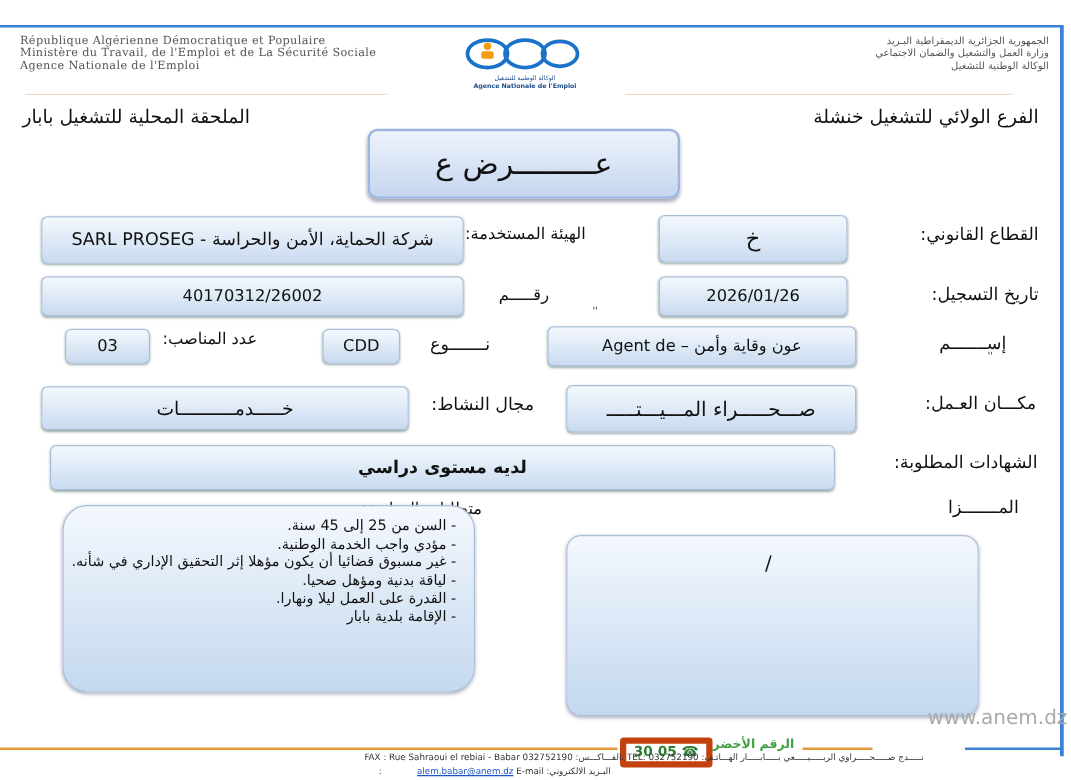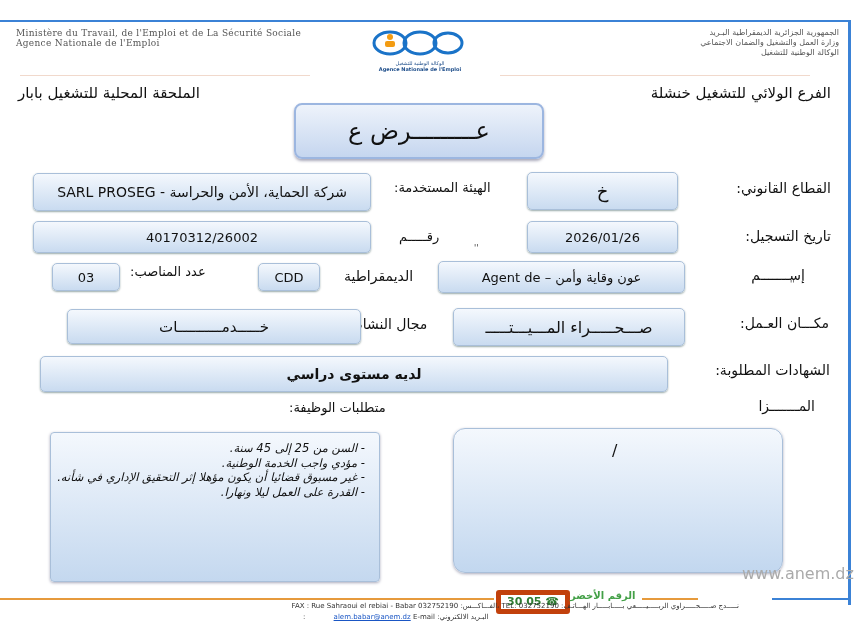--- a/index.html
+++ b/index.html
@@ -13,22 +13,22 @@
   .logo .sub { position:absolute; left:0; top:34px; width:120px; text-align:center; font-size:5px; color:#1d4d8a; line-height:6px; }
   .sep-line { position:absolute; top:75px; height:1px; background:#f1d9cc; }
   .office { position:absolute; top:84px; font-size:15px; direction:rtl; }
   .title-box { position:absolute; left:294px; top:103px; width:246px; height:52px; border:2px solid #9cb6e0;
                border-radius:8px; background:linear-gradient(#eef3fb,#c5d6ef); box-shadow:0 2px 3px #aab;
                display:flex; align-items:center; justify-content:center; font-size:24px; direction:rtl; }
   .box { position:absolute; border:1px solid #a9bfd9; border-radius:5px;
          background:linear-gradient(#f4f8fd,#c9dbf0); box-shadow:0 1px 2px #9aa;
          display:flex; align-items:center; justify-content:center; font-size:13px; direction:rtl; }
   .lbl { position:absolute; font-size:13px; direction:rtl; white-space:nowrap; }
-  .req-box { position:absolute; left:50px; top:432px; width:328px; height:148px; border:1px solid #a9bfd9; border-radius:4px;
-             background:linear-gradient(#f4f8fd,#c4d8ef); box-shadow:0 1px 3px #aab;font-style:italic; }
+  .req-box { position:absolute; left:50px; top:404px; width:328px; height:148px; border:1px solid #a9bfd9; border-radius:20px;
+             background:linear-gradient(#f4f8fd,#c4d8ef); box-shadow:0 1px 3px #aab; }
   .req-list { position:absolute; right:14px; top:8px; direction:rtl; font-size:11.5px; line-height:14.5px; margin:0; padding:0; list-style:none; text-align:right; }
   .adv-box { position:absolute; left:453px; top:428px; width:328px; height:143px; border:1px solid #a9bfd9; border-radius:12px;
              background:linear-gradient(#f4f8fd,#c2d7ef); box-shadow:0 1px 3px #aab; }
   .footer-line-o { position:absolute; top:598px; height:2px; background:#e69a3c; }
   .footer-line-b { position:absolute; top:598px; height:2px; background:#3b82d6; }
   .green-badge { position:absolute; left:496px; top:590px; width:64px; height:14px; border:5px solid #c2410c; border-radius:3px;
                  font-size:11px; font-weight:bold; color:#2e7d32; text-align:center; line-height:14px; background:#fff; }
   .green-text { position:absolute; left:570px; top:590px; font-size:10px; color:#43a047; direction:rtl; font-weight:bold; }
   .www { position:absolute; left:706px; top:564px; font-size:16px; color:#aaa;margin-left:36px; }
   .footer-addr { position:absolute; right:118px; top:602px; font-size:7px; color:#333; direction:rtl; white-space:nowrap; }
@@ -36,20 +36,21 @@
   .footer-mail a { color:#1a56c4; text-decoration:underline;margin-left:26px; }
   .dots { position:absolute; font-size:8px; color:#333; }
 </style>
 </head>
 <body>
 
 <div class="frame-top"></div>
 <div class="frame-right"></div>
 
 <div class="hdr-fr">
+  <div>République Algérienne Démocratique et Populaire</div>
   <div>Ministère du Travail, de l'Emploi et de La Sécurité Sociale</div>
   <div>Agence Nationale de l'Emploi</div>
 </div>
 
 <div class="logo">
   <svg width="120" height="34" viewBox="0 0 120 34">
     <ellipse cx="30" cy="17" rx="16" ry="11" fill="none" stroke="#1a73c8" stroke-width="3"></ellipse>
     <ellipse cx="60" cy="17" rx="16" ry="11" fill="none" stroke="#1a73c8" stroke-width="3"></ellipse>
     <ellipse cx="88" cy="17" rx="14" ry="10" fill="none" stroke="#1a73c8" stroke-width="3"></ellipse>
     <circle cx="30" cy="11" r="3" fill="#f39c12"></circle>
@@ -74,72 +75,74 @@
 <div class="office" style="left:18px;">الملحقة المحلية للتشغيل بابار</div>
 
 <div class="title-box">
   <span>عـــــــــرض ع</span>
 </div>
 
 <div class="lbl" style="right:26px; top:180px; font-size:14px;">القطاع القانوني:</div>
 <div class="box" style="left:527px; top:172px; width:149px; height:36px; font-size:18px;">
   <span>خ</span>
 </div>
-<div class="lbl" style="left:372px; top:180px;padding-left:22px;">الهيئة المستخدمة:</div>
+<div class="lbl" style="left:372px; top:180px;">الهيئة المستخدمة:</div>
 <div class="box" style="left:33px; top:173px; width:336px; height:36px; font-size:14px;">
   <span>شركة الحماية، الأمن والحراسة - SARL PROSEG</span>
 </div>
 
 <div class="lbl" style="right:26px; top:228px; font-size:14px;">تاريخ التسجيل:</div>
 <div class="box" style="left:527px; top:221px; width:149px; height:30px;">
   <span>2026/01/26</span>
 </div>
 <div class="lbl" style="left:399px; top:229px;">رقـــــم</div>
 <div class="dots" style="left:474px; top:244px;">''</div>
 <div class="box" style="left:33px; top:221px; width:336px; height:30px;text-align:center;">
   <span>40170312/26002</span>
 </div>
 
 <div class="lbl" style="right:52px; top:267px; font-size:14px;">إســـــــم</div>
 <div class="dots" style="left:790px; top:280px;">''</div>
 <div class="box" style="left:438px; top:261px; width:245px; height:30px;">
   <span>عون وقاية وأمن – Agent de</span>
 </div>
-<div class="lbl" style="left:344px; top:268px; font-size:14px;">الديمقراطية</div>
+<div class="lbl" style="left:344px; top:268px; font-size:14px;">نـــــــوع</div>
 <div class="box" style="left:258px; top:263px; width:60px; height:26px;">
   <span>CDD</span>
 </div>
 <div class="lbl" style="left:130px; top:264px;">عدد المناصب:</div>
 <div class="box" style="left:52px; top:263px; width:66px; height:26px;">
   <span>03</span>
 </div>
 
 <div class="lbl" style="right:28px; top:315px; font-size:14px;">مكـــان العـمل:</div>
 <div class="box" style="left:453px; top:308px; width:230px; height:36px; font-size:16px;">
   <span>صـــحـــــراء المـــيـــتـــــ</span>
 </div>
 <div class="lbl" style="left:345px; top:316px; font-size:14px;">مجال النشاط:</div>
-<div class="box" style="left:33px; top:309px; width:292px; height:33px; font-size:15px;margin-left:34px;">
+<div class="box" style="left:33px; top:309px; width:292px; height:33px; font-size:15px;">
   <span>خـــــدمــــــــــات</span>
 </div>
 
 <div class="lbl" style="right:27px; top:362px; font-size:14px;">الشهادات المطلوبة:</div>
 <div class="box" style="left:40px; top:356px; width:626px; height:34px; font-size:14px; font-weight:bold;">
   <span>لديه مستوى دراسي</span>
 </div>
 
 <div class="lbl" style="right:42px; top:398px; font-size:14px;">المـــــــزا</div>
 <div class="lbl" style="left:289px; top:400px;">متطلبات الوظيفة:</div>
 
 <div class="req-box">
   <ul class="req-list">
     <li>- السن من 25 إلى 45 سنة.</li>
     <li>- مؤدي واجب الخدمة الوطنية.</li>
     <li>- غير مسبوق قضائيا أن يكون مؤهلا إثر التحقيق الإداري في شأنه.</li>
+    <li>- لياقة بدنية ومؤهل صحيا.</li>
     <li>- القدرة على العمل ليلا ونهارا.</li>
+    <li>- الإقامة بلدية بابار</li>
   </ul>
 </div>
 
 <div class="adv-box">
   <div style="position:absolute; left:158px; top:12px; font-size:16px;">/</div>
 </div>
 
 <div class="footer-line-o" style="left:0; width:494px;"></div>
 <div class="footer-line-o" style="left:642px; width:56px;"></div>
 <div class="footer-line-b" style="left:772px; width:76px;"></div>

